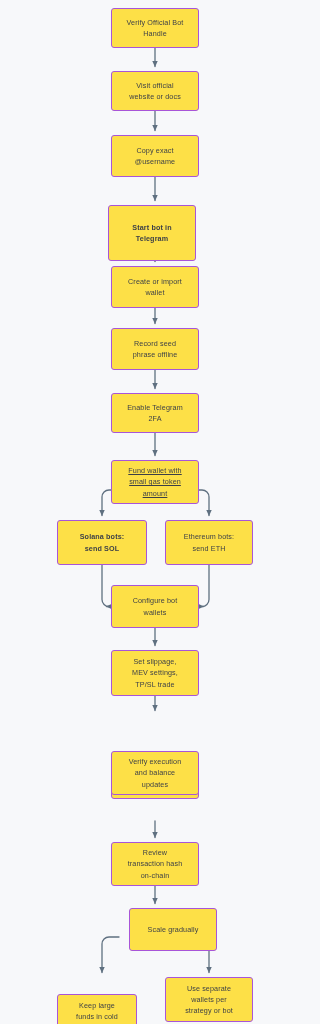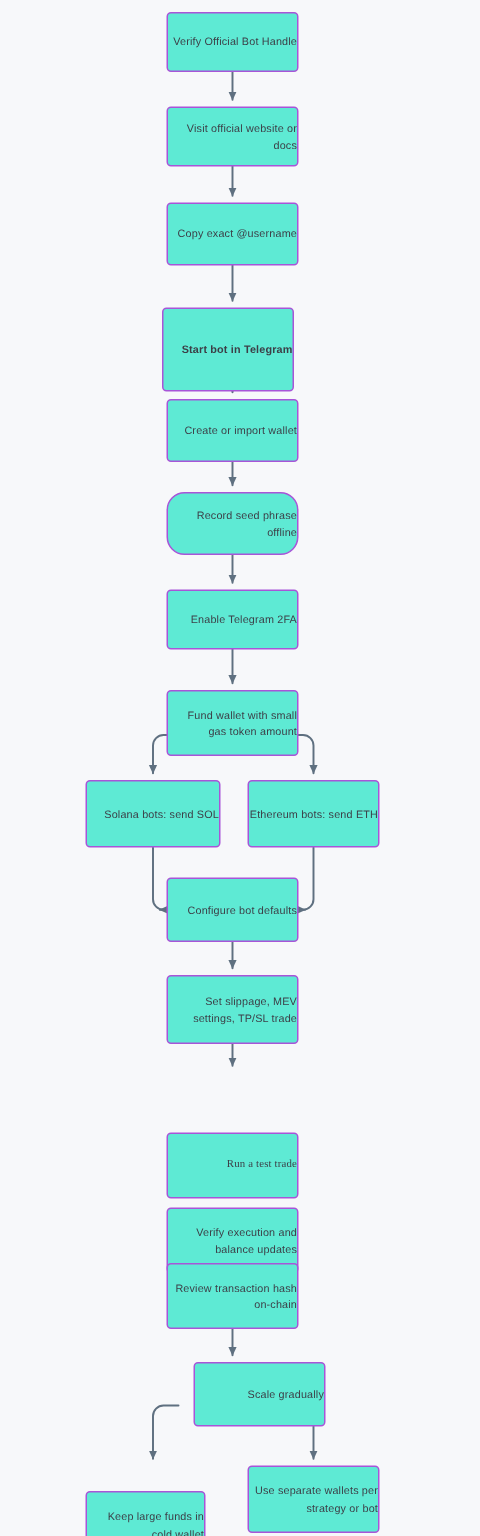--- a/index.html
+++ b/index.html
@@ -19,32 +19,32 @@
     position: absolute;
     left: 0;
     top: 0;
     width: 310px;
     height: 1024px;
     pointer-events: none;
   }
   .node {
     position: absolute;
     box-sizing: border-box;
-    background: #5eead4;
+    background: #fde047;
     border: 1.6px solid #a855d8;
     border-radius: 3px;
     display: flex;
     align-items: center;
     justify-content: center;
-    text-align: right;
+    text-align: center;
     color: #3c3f47;
     font-size: 7.2px;
     line-height: 1.55;
     letter-spacing: 0.12px;
-    padding: 2px 0;
+    padding: 2px 14px;
   }
   .node span {
     display: block;
     width: 100%;
   }
 </style>
 </head>
 <body>
 
 <div id="canvas">
@@ -84,45 +84,45 @@
       </div>
       <div class="node" style="left: 111px; top: 135px; width: 88px; height: 42px;">
         <span>Copy exact @username</span>
       </div>
       <div class="node" style="left: 108px; top: 205px; width: 88px; height: 56px; font-weight: bold;">
         <span>Start bot in Telegram</span>
       </div>
       <div class="node" style="left: 111px; top: 266px; width: 88px; height: 42px;">
         <span>Create or import wallet</span>
       </div>
-      <div class="node" style="left: 111px; top: 328px; width: 88px; height: 42px; border-radius: 12px;">
+      <div class="node" style="left: 111px; top: 328px; width: 88px; height: 42px;">
         <span>Record seed phrase offline</span>
       </div>
       <div class="node" style="left: 111px; top: 393px; width: 88px; height: 40px;">
         <span>Enable Telegram 2FA</span>
       </div>
-      <div class="node" style="left: 111px; top: 460px; width: 88px; height: 44px;">
+      <div class="node" style="left: 111px; top: 460px; width: 88px; height: 44px; text-decoration: underline;">
         <span>Fund wallet with small gas token amount</span>
       </div>
-      <div class="node" style="left: 57px; top: 520px; width: 90px; height: 45px;">
+      <div class="node" style="left: 57px; top: 520px; width: 90px; height: 45px; font-weight: bold;">
         <span>Solana bots: send SOL</span>
       </div>
       <div class="node" style="left: 165px; top: 520px; width: 88px; height: 45px;">
         <span>Ethereum bots: send ETH</span>
       </div>
       <div class="node" style="left: 111px; top: 585px; width: 88px; height: 43px;">
-        <span>Configure bot defaults</span>
+        <span>Configure bot wallets</span>
       </div>
       <div class="node" style="left: 111px; top: 650px; width: 88px; height: 46px;">
         <span>Set slippage, MEV settings, TP/SL trade</span>
       </div>
       <div class="node" style="left: 111px; top: 755px; width: 88px; height: 44px; font-family: Liberation Serif, serif;">
         <span>Run a test trade</span>
       </div>
-      <div class="node" style="left: 111px; top: 805px; width: 88px; height: 44px;">
+      <div class="node" style="left: 111px; top: 751px; width: 88px; height: 44px;">
         <span>Verify execution and balance updates</span>
       </div>
       <div class="node" style="left: 111px; top: 842px; width: 88px; height: 44px;">
         <span>Review transaction hash on-chain</span>
       </div>
       <div class="node" style="left: 111px; top: 908px; width: 88px; height: 43px; margin-left: 18px;">
         <span>Scale gradually</span>
       </div>
       <div class="node" style="left: 57px; top: 994px; width: 80px; height: 45px;">
         <span>Keep large funds in cold wallet</span>

